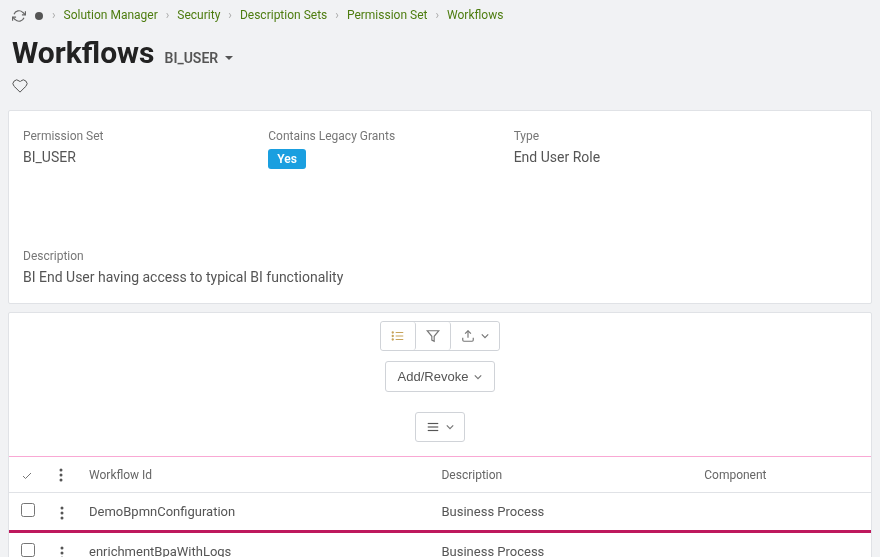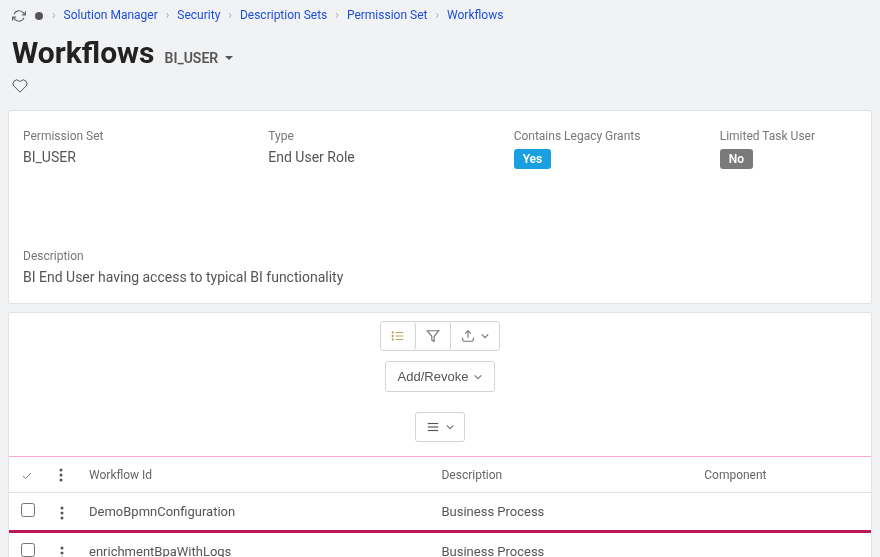--- a/index.html
+++ b/index.html
@@ -1,18 +1,18 @@
 <!DOCTYPE html>
 <html><head>
 <meta charset="utf-8">
 <style>
   * { box-sizing: border-box; margin: 0; padding: 0; }
   body { font-family: -apple-system, BlinkMacSystemFont, "Segoe UI", Roboto, "Helvetica Neue", Arial, sans-serif; background: #f1f2f4; color: #444; font-size: 13px; width: 880px; }
   .topbar { display: flex; align-items: center; gap: 8px; padding: 8px 12px; font-size: 12px; color: #555; }
-  .topbar .crumb { color: #1d4ed8; }
+  .topbar .crumb { color: #4d7c0f; }
   .topbar .sep { color: #aaa; }
   .header { padding: 4px 12px 8px 12px; }
   .header .title-row { display: flex; align-items: baseline; gap: 10px; }
   .header h1 { font-size: 30px; font-weight: 700; color: #222; }
   .header .subtitle { font-size: 14px; color: #555; font-weight: 600; display: inline-flex; align-items: center; gap: 6px; }
   .heart { margin-top: 8px; color: #555; }
   .card { background: #fff; margin: 8px; border: 1px solid #e0e2e6; border-radius: 2px; }
   .details { padding: 18px 14px; }
   .details-grid { display: grid; grid-template-columns: 1.2fr 1.2fr 1fr 0.7fr; gap: 10px; }
   .field-label { font-size: 12px; color: #777; margin-bottom: 6px; }
@@ -85,30 +85,26 @@
   </div>
 </div>
 
 <div class="card details">
   <div class="details-grid">
     <div>
       <div class="field-label">Permission Set</div>
       <div class="field-value">BI_USER</div>
     </div>
     <div>
+      <div class="field-label">Contains Legacy Grants</div>
+      <div><span class="badge badge-yes">Yes</span></div>
+    </div>
+    <div>
       <div class="field-label">Type</div>
       <div class="field-value">End User Role</div>
-    </div>
-    <div>
-      <div class="field-label">Contains Legacy Grants</div>
-      <div><span class="badge badge-yes">Yes</span></div>
-    </div>
-    <div>
-      <div class="field-label">Limited Task User</div>
-      <div><span class="badge badge-no">No</span></div>
     </div>
   </div>
   <div class="desc-block">
     <div class="field-label">Description</div>
     <div class="field-value">BI End User having access to typical BI functionality</div>
   </div>
 </div>
 
 <div class="section">
   <div class="toolbar">

